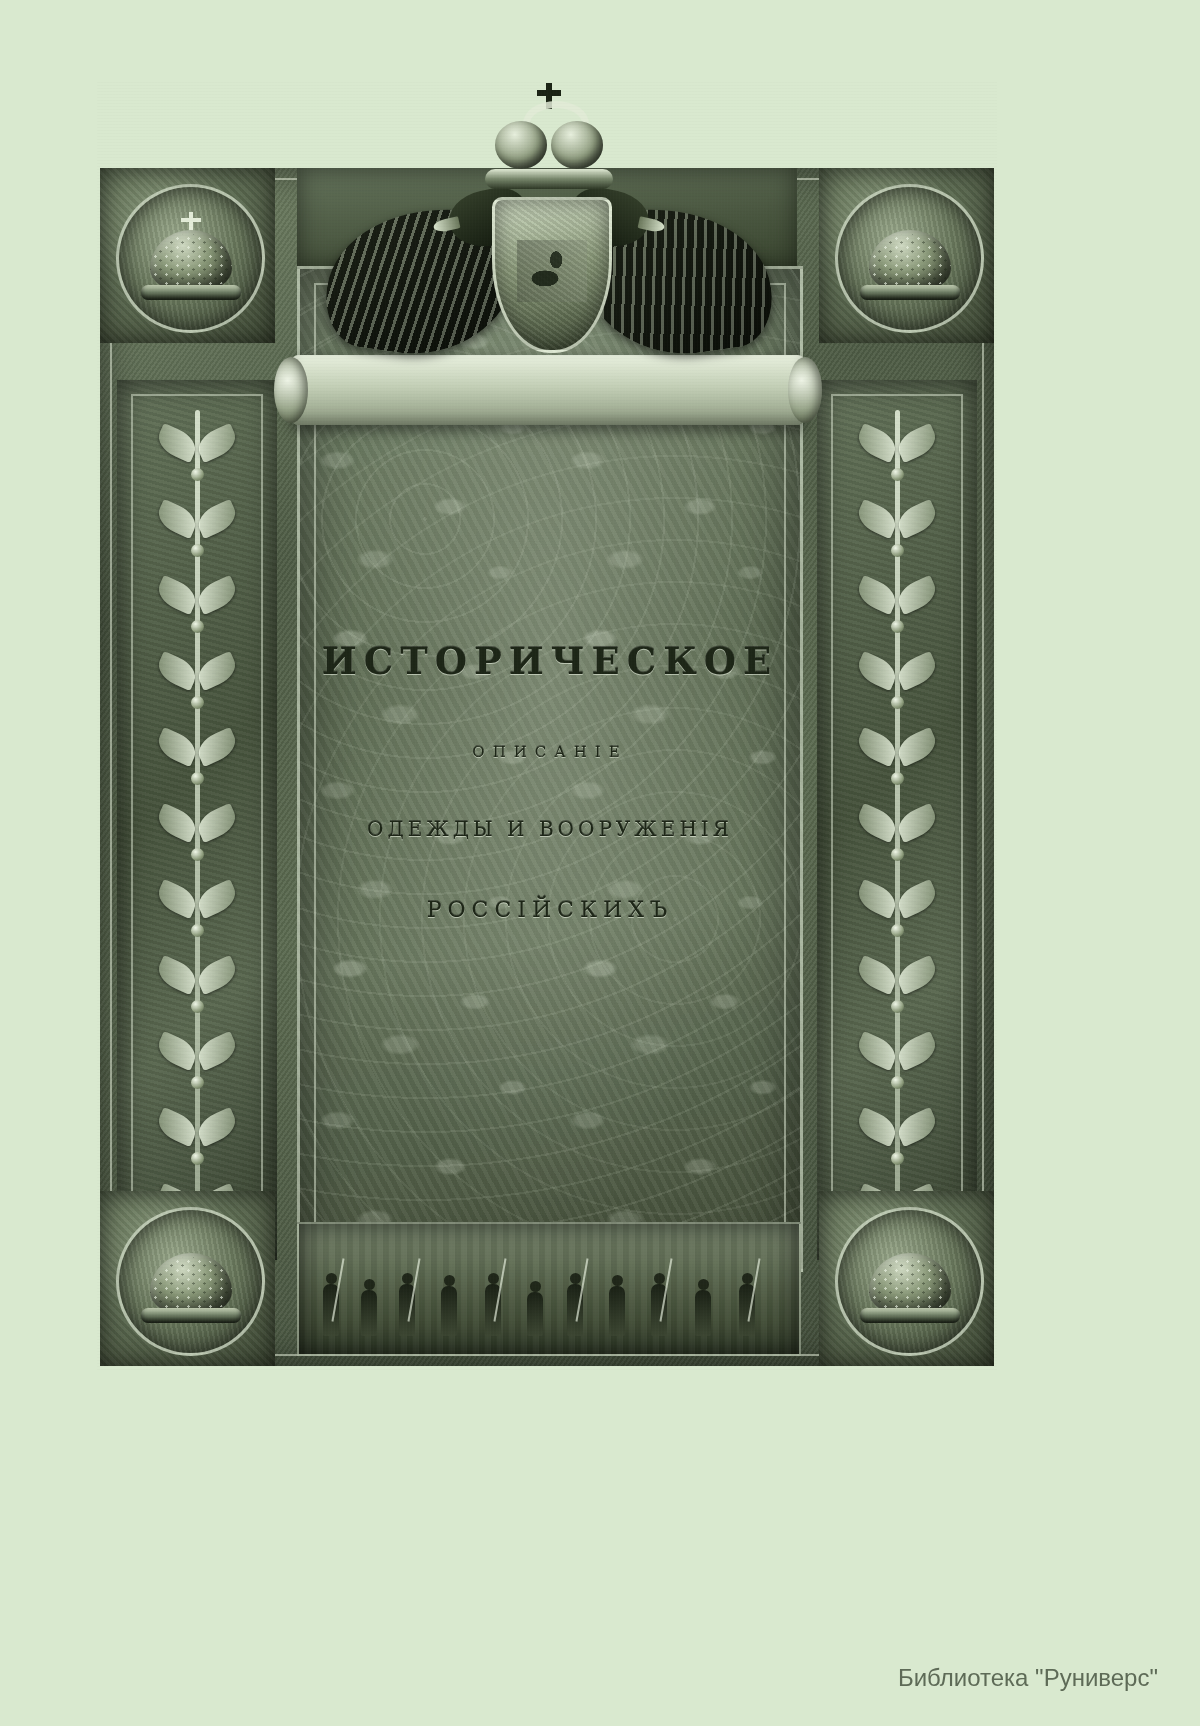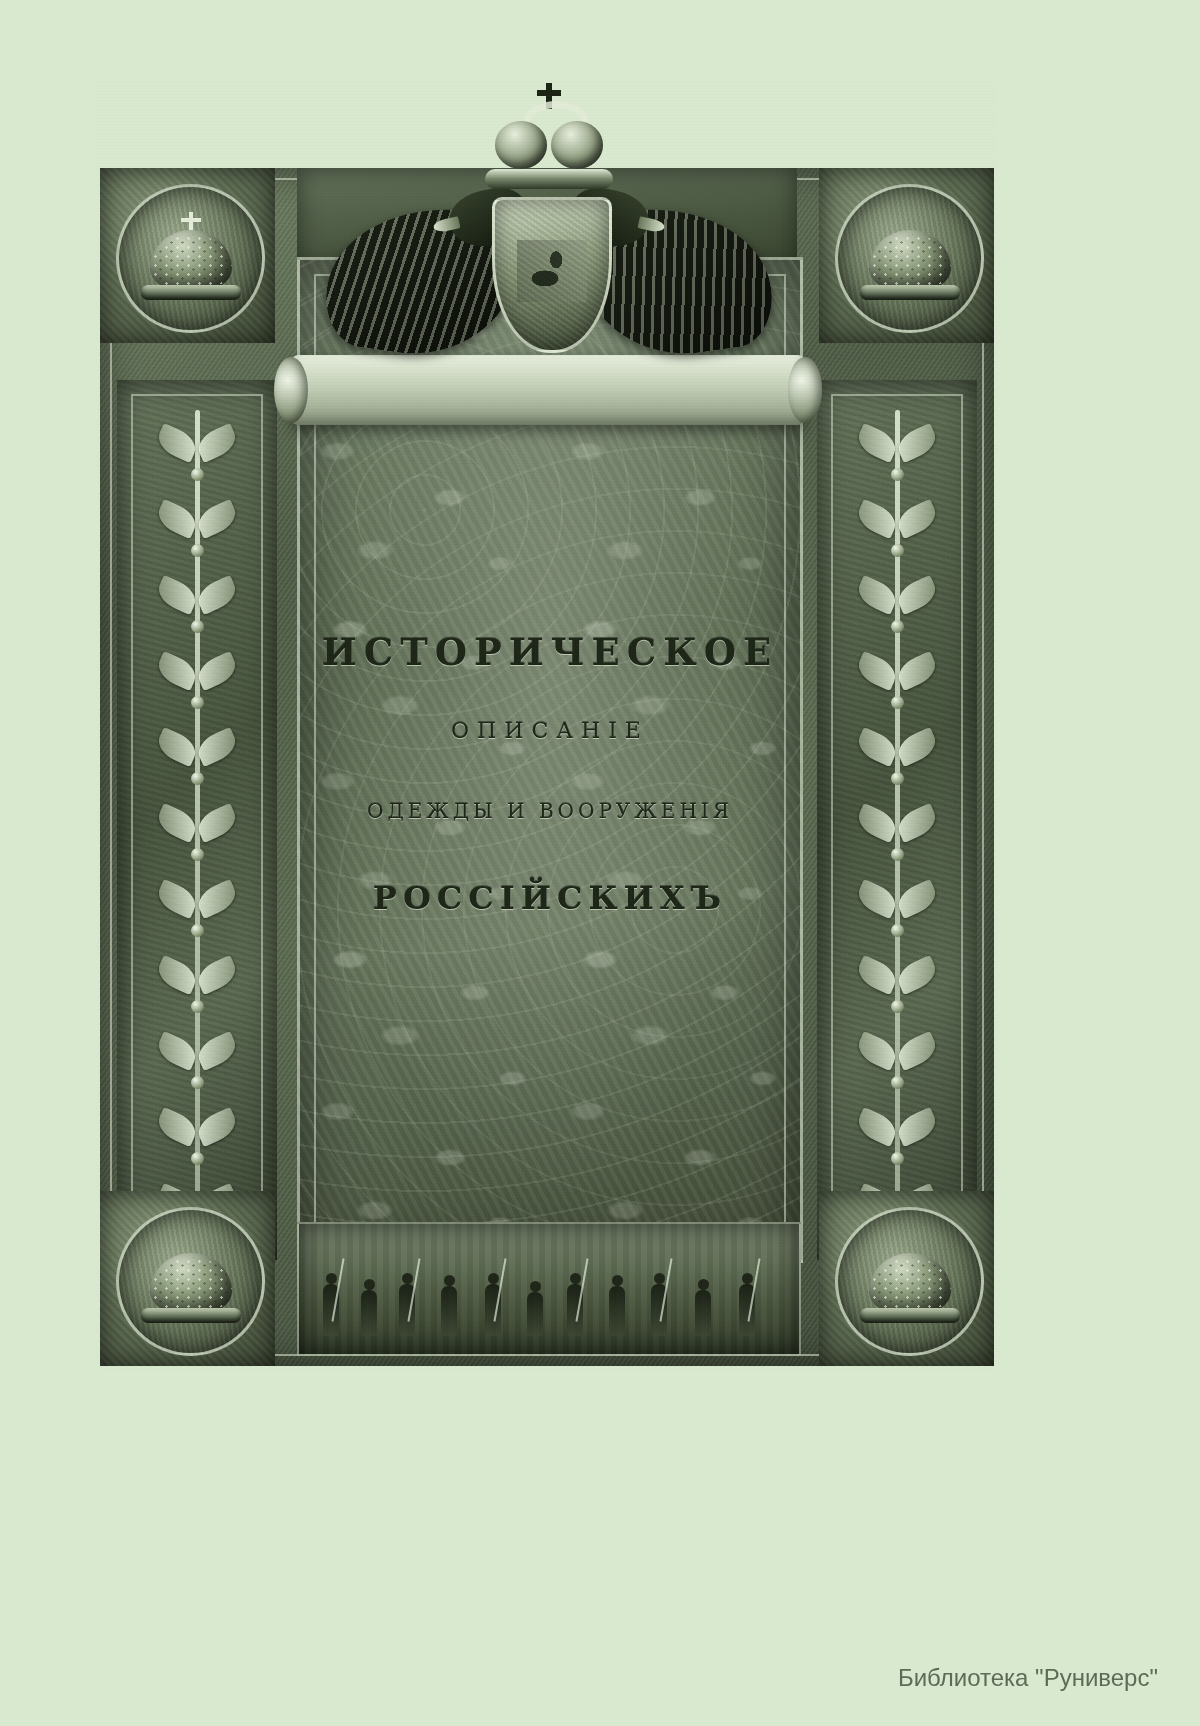--- a/index.html
+++ b/index.html
@@ -246,21 +246,21 @@
     left: 14px; top: -26px;
     width: 2px; height: 64px;
     background: rgba(235,244,226,.65);
     transform: rotate(10deg);
   }
 
   
   .title-panel {
     position: absolute;
     left: 200px;
-    top: 177px;
+    top: 186px;
     width: 500px;
     height: 1000px;
     background:
       radial-gradient(ellipse at 50% 40%, rgba(236,244,228,0.22), rgba(0,0,0,0) 65%),
       repeating-linear-gradient(62deg, rgba(255,255,255,0.045) 0 4px, rgba(0,0,0,0.045) 4px 9px),
       linear-gradient(170deg, #74836a 0%, #5c6b52 40%, #66755c 65%, #414c37 100%);
     box-shadow: inset 0 0 60px rgba(0,0,0,0.55);
     border: 3px solid rgba(226,236,216,0.55);
     overflow: hidden;
   }
@@ -305,36 +305,36 @@
     color: #1d2617;
     text-shadow: 0 1px 0 rgba(240,248,232,.55), 0 -1px 0 rgba(0,0,0,.4);
   }
   .t1 {
     font-size: 37px;
     letter-spacing: 7px;
     font-weight: bold;
     font-family: "DejaVu Serif", serif;
   }
   .t2 {
-    margin-top: 44px;
-    font-size: 22px;
+    margin-top: 60px;
+    font-size: 15px;
     letter-spacing: 8px;
     font-family: "DejaVu Serif", serif;
   }
   .t3 {
     margin-top: 56px;
     font-size: 20px;
     letter-spacing: 4px;
     font-family: "DejaVu Serif", serif;
   }
   .t4 {
     margin-top: 56px;
-    font-size: 32px;
+    font-size: 22px;
     letter-spacing: 6px;
-    font-weight: bold;
+    font-weight: normal;
     font-family: "DejaVu Serif", serif;
   }
   .t5 {
     margin-top: 54px;
     font-size: 30px;
     letter-spacing: 6px;
     font-weight: bold;
     font-family: "DejaVu Serif", serif;
   }
 

